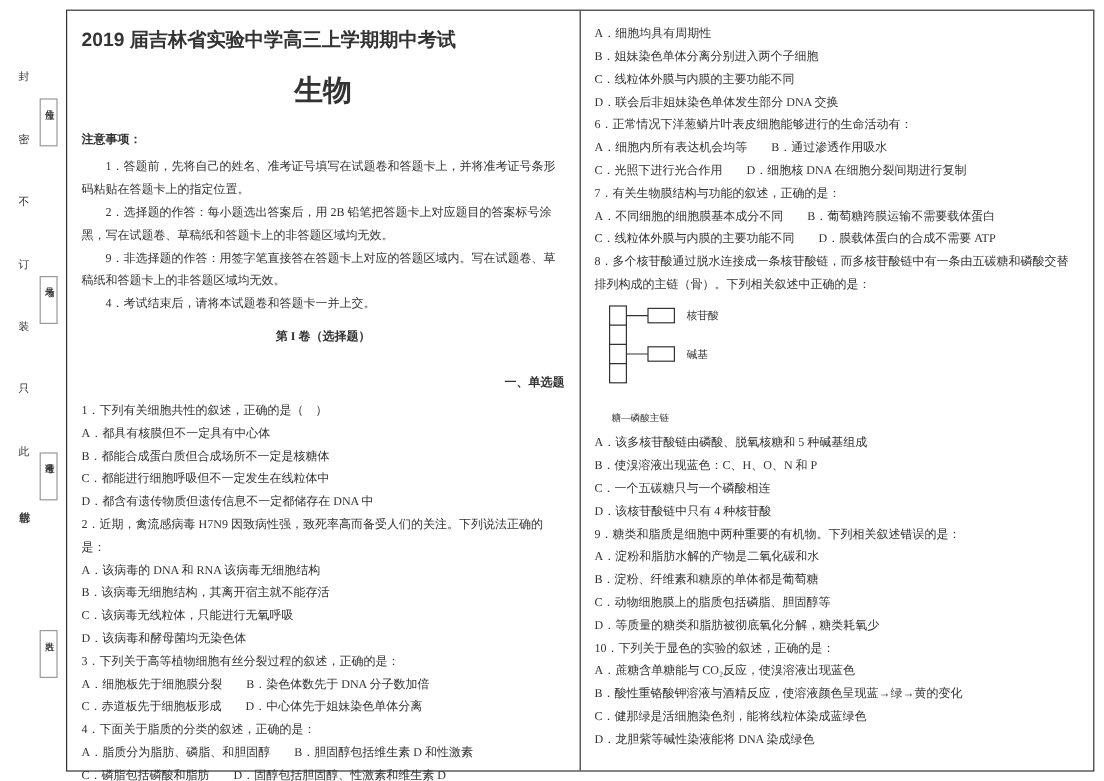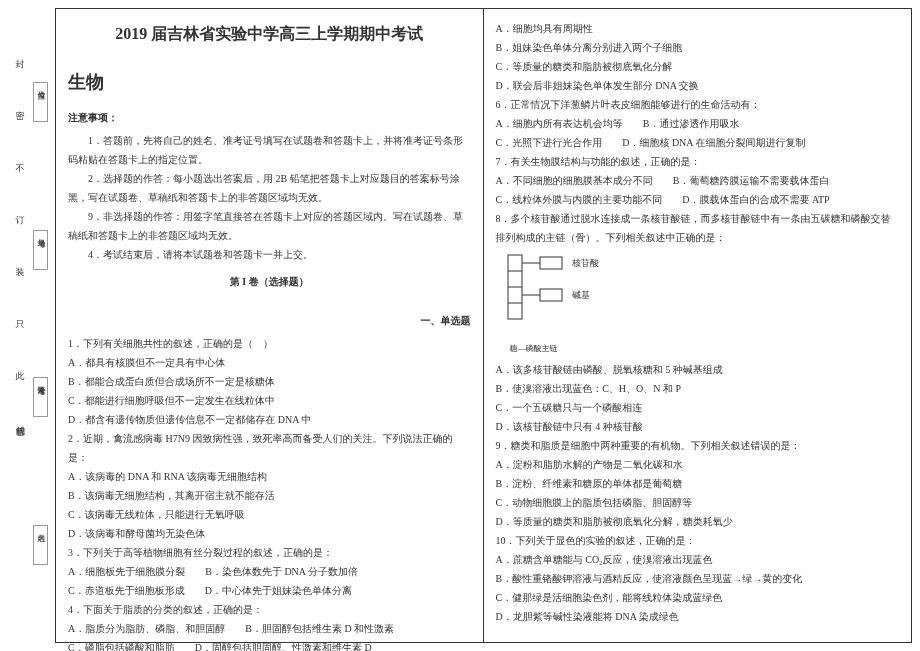--- a/index.html
+++ b/index.html
@@ -70,22 +70,22 @@
       border: 1px solid #333;
       display: flex;
     }
     .col {
       width: 50%;
       padding: 10px 12px;
       font-size: 10px;
       line-height: 1.9;
     }
     .col-left { border-right: 1px solid #333; }
-    .exam-title { text-align: center; font-size: 16px; font-weight: bold; margin-bottom: 16px; font-family: Liberation Serif, serif;}
-    .subject { font-size: 18px; font-weight: bold; margin-bottom: 8px; font-family: "SimHei","黑体",sans-serif;}
+    .exam-title { font-size: 16px; font-weight: bold; margin-bottom: 4px; font-family: Liberation Sans, sans-serif;}
+    .subject { text-align: center; font-size: 24px; font-weight: bold; margin-bottom: 8px; font-family: "SimHei","黑体",sans-serif;}
     .notice-h { font-weight: bold; margin-bottom: 4px; }
     .indent { text-indent: 2em; }
     .section-h { text-align: center; font-weight: bold; font-size: 10px; margin: 8px 0 20px; }
     .subsection { font-weight: bold; margin: 4px 0; text-align: right; }
     .opt { }
     .diagram {
       margin: 4px 0 4px 6px;
       width: 160px;
     }
     .diagram svg { display: block; }
@@ -147,21 +147,21 @@
     <div>4．下面关于脂质的分类的叙述，正确的是：</div>
     <div class="opt">A．脂质分为脂肪、磷脂、和胆固醇　　B．胆固醇包括维生素 D 和性激素</div>
     <div class="opt">C．磷脂包括磷酸和脂肪　　D．固醇包括胆固醇、性激素和维生素 D</div>
 
     <div>5．减数分裂和有丝分裂过程中均会出现的是：</div>
   </div>
 
   <div class="col">
     <div class="opt">A．细胞均具有周期性</div>
     <div class="opt">B．姐妹染色单体分离分别进入两个子细胞</div>
-    <div class="opt">C．等质量的糖类和脂肪被彻底氧化分解</div>
+    <div class="opt">C．线粒体外膜与内膜的主要功能不同</div>
     <div class="opt">D．联会后非姐妹染色单体发生部分 DNA 交换</div>
 
     <div>6．正常情况下洋葱鳞片叶表皮细胞能够进行的生命活动有：</div>
     <div class="opt">A．细胞内所有表达机会均等　　B．通过渗透作用吸水</div>
     <div class="opt">C．光照下进行光合作用　　D．细胞核 DNA 在细胞分裂间期进行复制</div>
 
     <div>7．有关生物膜结构与功能的叙述，正确的是：</div>
     <div class="opt">A．不同细胞的细胞膜基本成分不同　　B．葡萄糖跨膜运输不需要载体蛋白</div>
     <div class="opt">C．线粒体外膜与内膜的主要功能不同　　D．膜载体蛋白的合成不需要 ATP</div>
 

